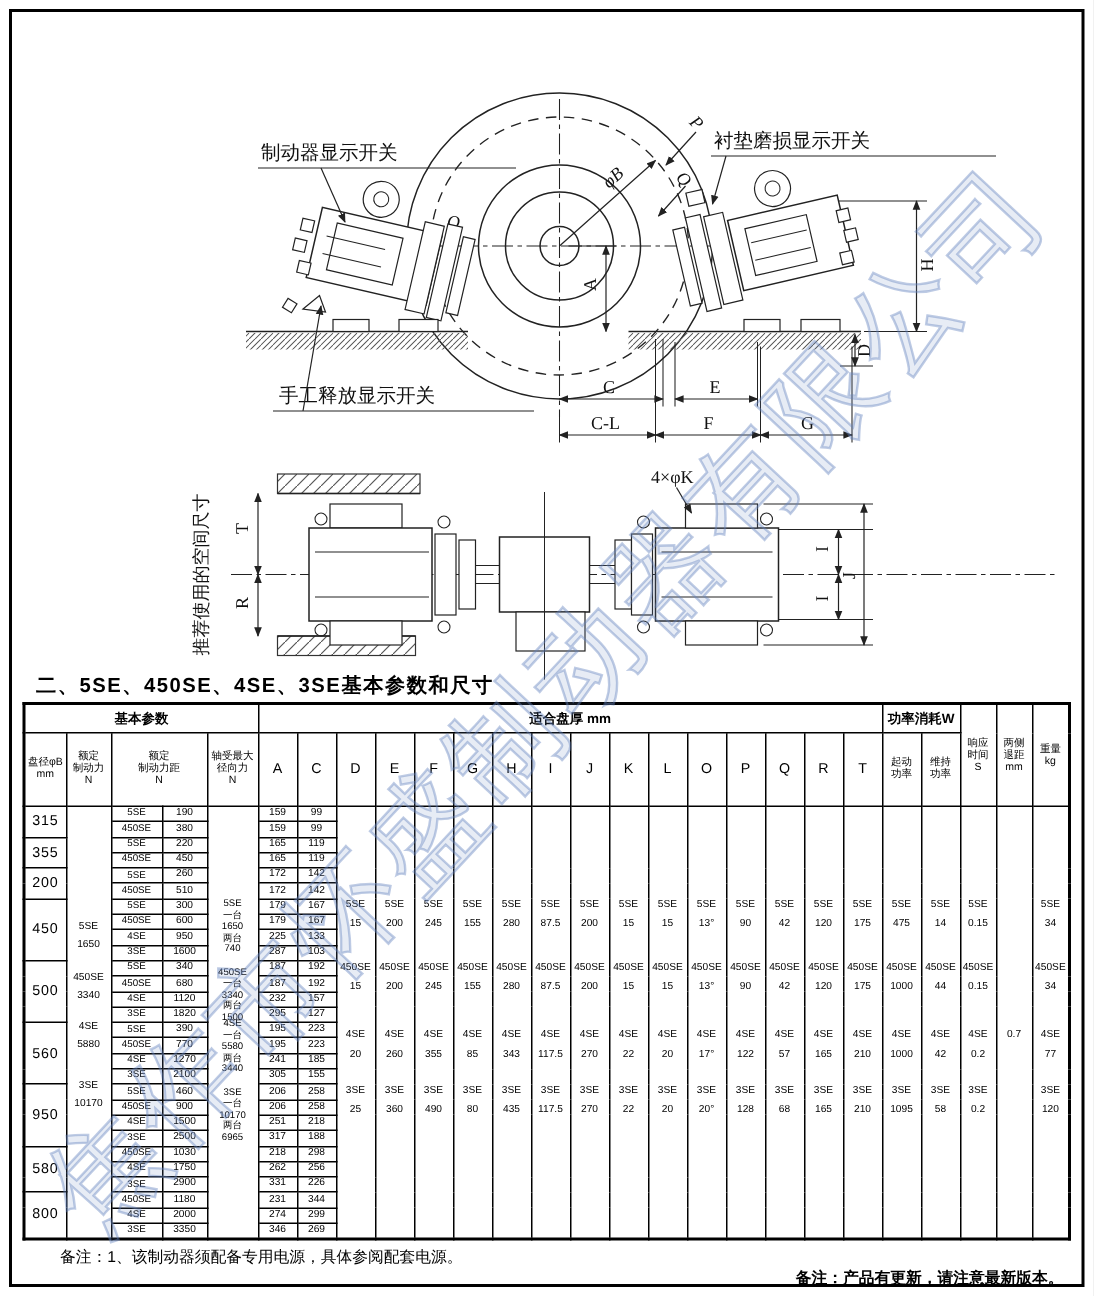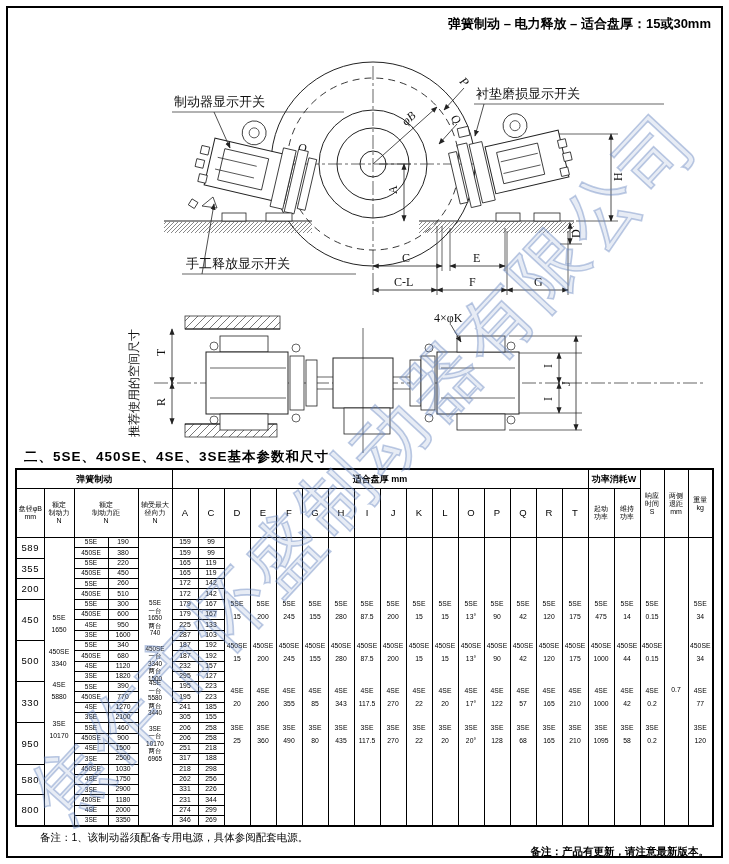--- a/index.html
+++ b/index.html
@@ -51,21 +51,20 @@
   .wmark{position:absolute;left:50%;top:54%;transform:translate(-50%,-50%) rotate(-47deg);
          font-size:74px;white-space:nowrap;letter-spacing:4px;color:rgba(105,135,195,0.16);
          -webkit-text-stroke:1.6px rgba(100,130,190,0.42);pointer-events:none;z-index:5;}
 </style>
 </head>
 <body>
 
 <div class="page">
   <div class="frame"></div>
 
-  <div class="hdr-right">弹簧制动 – 电力释放 – 适合盘厚：15或30mm</div>
 
   <svg id="d1" class="draw" width="701" height="240" viewBox="0 0 701 240">
     <defs>
       <marker id="ar" viewBox="0 0 10 10" refX="9" refY="5" markerWidth="8" markerHeight="8" orient="auto-start-reverse">
         <path d="M0,1L10,5L0,9z" fill="#222"></path>
       </marker>
       <pattern id="xh1" width="8" height="8" patternUnits="userSpaceOnUse">
         <path d="M0,8 L8,0 M0,4 L4,0 M4,8 L8,4" stroke="#555" stroke-width="0.7"></path>
       </pattern>
     </defs>
@@ -307,21 +306,21 @@
           <col style="width: 26px;">
           <col style="width: 26px;">
           <col style="width: 26px;">
           <col style="width: 26px;">
           <col style="width: 24px;">
           <col style="width: 24px;">
           <col style="width: 25px;">
         </colgroup>
       <thead>
         <tr class="g">
-          <th colspan="5">弹簧制动</th>
+          <th colspan="5">基本参数</th>
           <th colspan="16">适合盘厚  mm</th>
           <th colspan="2">功率消耗W</th>
           <th rowspan="2" class="two">响应
 时间
 S</th>
           <th rowspan="2" class="two">两侧
 退距
 mm</th>
           <th rowspan="2" class="two">重量
 kg</th>
@@ -355,21 +354,21 @@
           <th class="letter">R</th>
           <th class="letter">T</th>
           <th>起动
 功率</th>
           <th>维持
 功率</th>
         </tr>
       </thead>
       <tbody id="tbody">
           <tr>
-            <td class="size" rowspan="2">589</td>
+            <td class="size" rowspan="2">315</td>
             <td class="tall force" rowspan="28">
               <div class="stack">
                 <div class="blk" style="top: 30%;">
                   <div>5SE</div>
                   <div>1650</div>
                 </div>
                 <div class="blk" style="top: 42%;">
                   <div>450SE</div>
                   <div>3340</div>
                 </div>
@@ -863,21 +862,21 @@
             <td class="val">232</td>
             <td class="val">157</td>
           </tr>
           <tr>
             <td class="model">3SE</td>
             <td class="val">1820</td>
             <td class="val">295</td>
             <td class="val">127</td>
           </tr>
           <tr>
-            <td class="size" rowspan="4">330</td>
+            <td class="size" rowspan="4">560</td>
             <td class="model">5SE</td>
             <td class="val">390</td>
             <td class="val">195</td>
             <td class="val">223</td>
           </tr>
           <tr>
             <td class="model">450SE</td>
             <td class="val">770</td>
             <td class="val">195</td>
             <td class="val">223</td>

